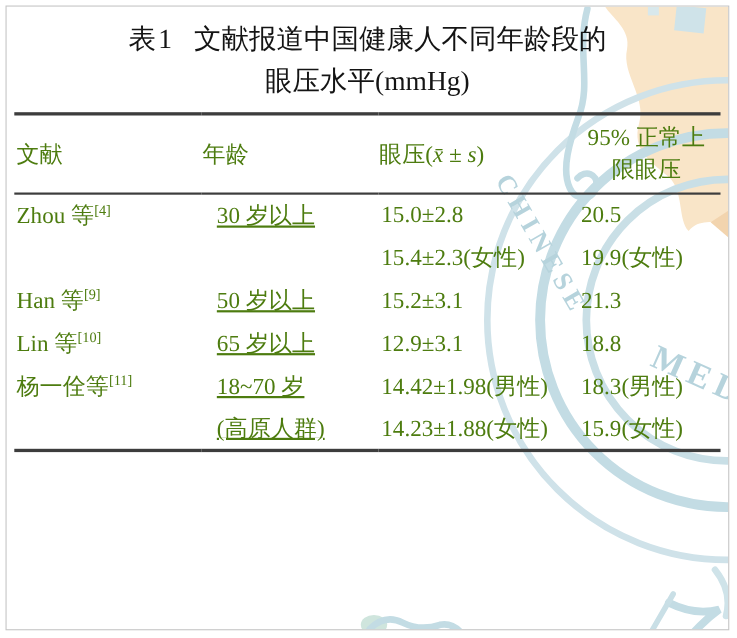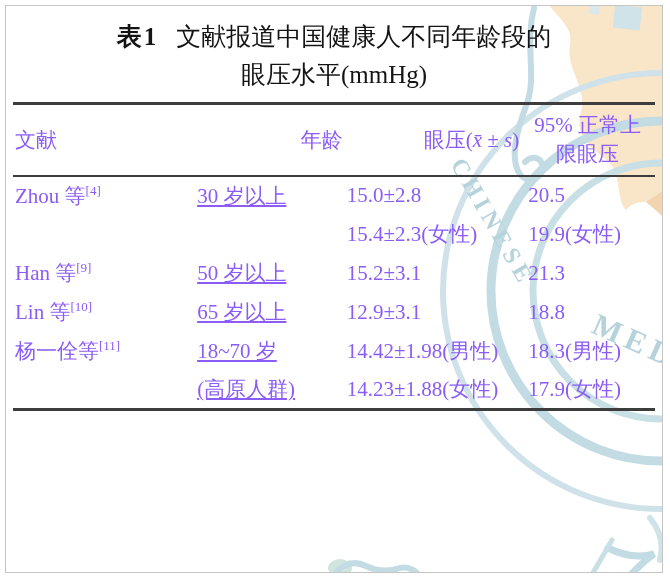--- a/index.html
+++ b/index.html
@@ -2,30 +2,30 @@
 <html><head>
 <meta charset="utf-8">
 <style>
   html,body{margin:0;padding:0;background:#ffffff;}
   body{width:670px;height:580px;font-family:"Liberation Serif","DejaVu Serif",serif;}
   .page{position:relative;margin:5px;width:658px;height:568px;box-sizing:border-box;
         border:1px solid #c5c5c5;background:#ffffff;overflow:hidden;}
   .watermark{position:absolute;left:0;top:0;z-index:0;}
   .content{position:relative;z-index:1;padding:0 7px;color:#1c1c1c;}
   .title{padding-top:12px;text-align:center;font-size:25px;line-height:38px;color:#141414;}
-  .title .tag{font-weight:bold;margin-right:18px;letter-spacing:2px;}
+  .title .tag{font-weight:normal;margin-right:18px;letter-spacing:2px;}
   .title .sub{display:block;}
   table.iop{width:100%;border-collapse:collapse;margin-top:8px;
             border-top:3px solid #3d3d3d;border-bottom:3px solid #3d3d3d;
-            font-size:21px;color:#8b5cf6;}
+            font-size:21px;color:#4d7c0f;}
   col.c1{width:26.5%;} col.c2{width:25%;} col.c3{width:27.5%;} col.c4{width:21%;}
   thead tr{height:72px;border-bottom:2px solid #3d3d3d;}
   th{font-weight:normal;vertical-align:middle;}
   th.h-lit{text-align:left;padding-left:2px;}
-  th.h-age,th.h-iop{text-align:right;}
+  th.h-age,th.h-iop{text-align:left;}
   th.h-limit{text-align:center;line-height:29px;}
   .stat{font-style:italic;}
   tbody tr{height:39px;}
   td{vertical-align:middle;white-space:nowrap;}
   td.d-lit{text-align:left;padding-left:2px;}
   td.d-age{text-align:left;padding-left:14px;text-decoration:underline;}
   td.d-iop{text-align:left;padding-left:3px;}
   td.d-limit{text-align:left;padding-left:8px;}
   sup{font-size:13px;line-height:0;}
   .seal-letters{font-family:"Liberation Serif","DejaVu Serif",serif;font-weight:bold;}
@@ -114,19 +114,19 @@
         <tr>
           <td class="d-lit"><span>杨一佺等</span><sup>[11]</sup></td>
           <td class="d-age">18~70 岁</td>
           <td class="d-iop">14.42±1.98(男性)</td>
           <td class="d-limit">18.3(男性)</td>
         </tr>
         <tr>
           <td class="d-lit"><span></span><sup></sup></td>
           <td class="d-age">(高原人群)</td>
           <td class="d-iop">14.23±1.88(女性)</td>
-          <td class="d-limit">17.9(女性)</td>
+          <td class="d-limit">15.9(女性)</td>
         </tr>
       </tbody>
     </table>
 
   </div>
 </div>
 
 </body></html>

